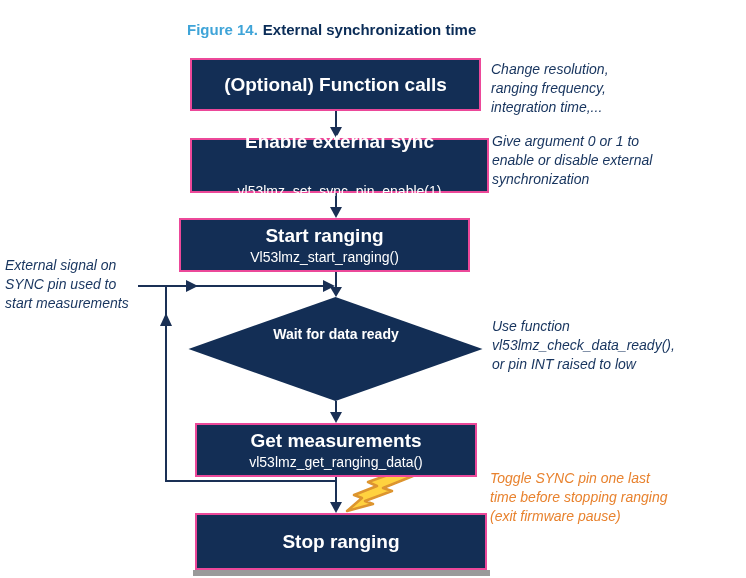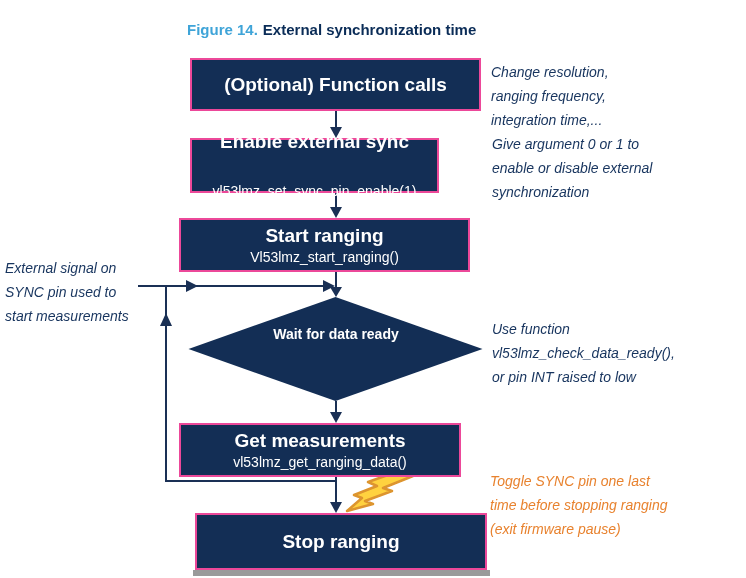--- a/index.html
+++ b/index.html
@@ -24,35 +24,35 @@
     box-sizing:border-box;
     color:#ffffff;
     display:flex;flex-direction:column;
     align-items:center;justify-content:center;
     text-align:center;
   }
   .node .node-title{font-size:19px;font-weight:700;line-height:1.15;}
   .node .node-code{font-size:14px;font-weight:400;line-height:1.2;margin-top:2px;}
 
   #node-function-calls{left:190px;top:58px;width:291px;height:53px;}
-  #node-enable-sync{left:190px;top:138px;width:249px;height:55px;gap:28px;}
+  #node-enable-sync{left:190px;top:138px;width:299px;height:55px;gap:28px;}
   #node-start-ranging{left:179px;top:218px;width:291px;height:54px;}
-  #node-get-measurements{left:179px;top:423px;width:282px;height:54px;}
+  #node-get-measurements{left:195px;top:423px;width:282px;height:54px;}
   #node-stop-ranging{left:195px;top:513px;width:292px;height:57px;}
 
   .diamond-label{
     position:absolute;left:250px;top:326px;width:172px;
     color:#ffffff;font-size:14px;font-weight:700;line-height:1.25;
     text-align:center;
   }
 
   .note{
     position:absolute;
     color:#17345E;
-    font-size:14px;font-style:italic;line-height:24px;
+    font-size:14px;font-style:italic;line-height:19px;
     white-space:pre-line;
   }
   #note-function-calls{left:491px;top:60px;}
   #note-enable-sync{left:492px;top:132px;}
   #note-sync-signal{left:5px;top:256px;}
   #note-wait{left:492px;top:317px;}
   #note-toggle-sync{left:490px;top:469px;color:#E8822E;}
 
   svg.layer{position:absolute;left:0;top:0;}
   .flow-line{stroke:#1A3055;stroke-width:2;fill:none;}

